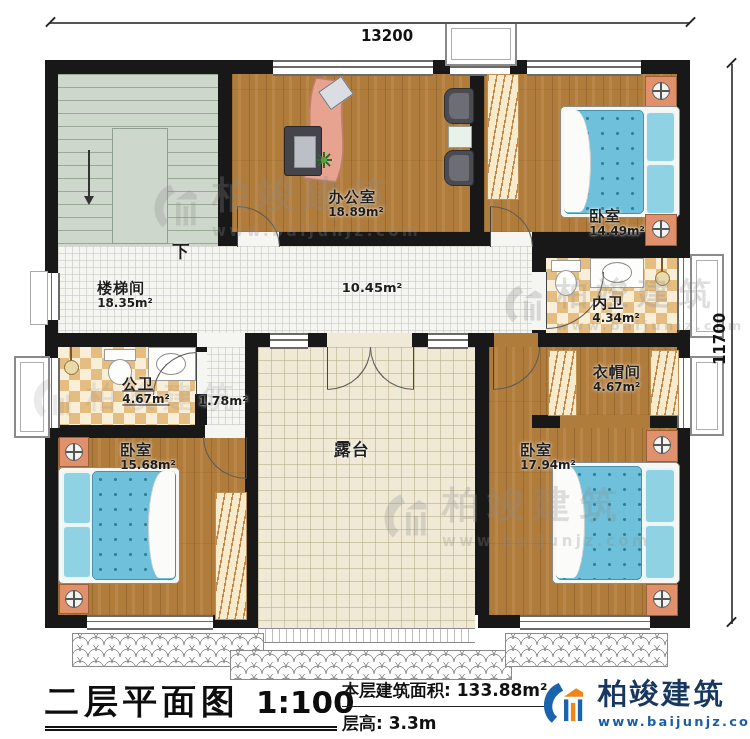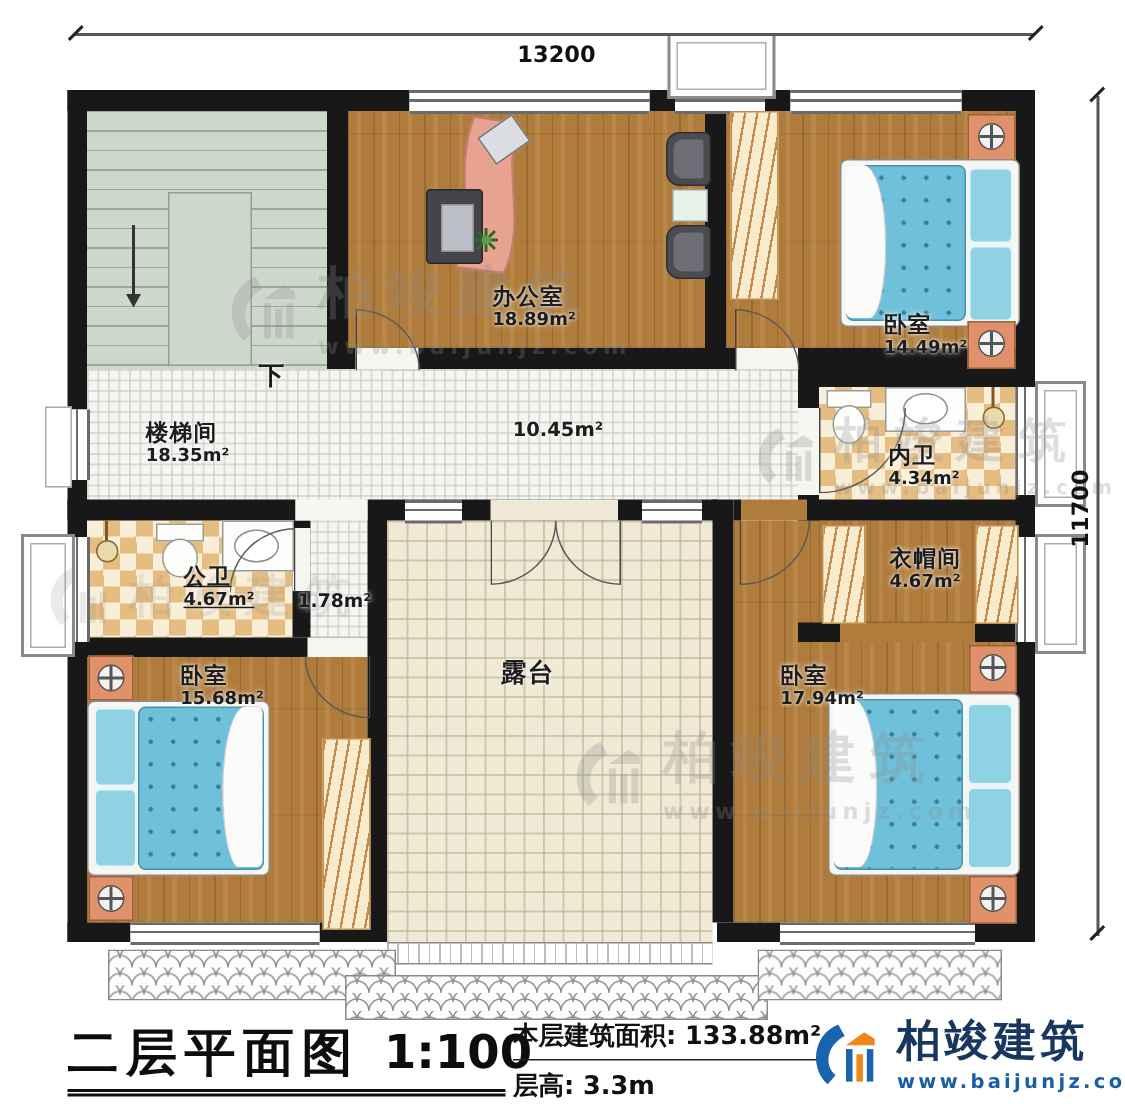--- a/index.html
+++ b/index.html
@@ -328,21 +328,21 @@
   </div>
   <div class="abs lbl" style="left:548px;top:458px;">
     <div class="rname">卧室</div>
     <div class="rarea">17.94m²</div>
   </div>
   <div class="abs lbl rname" style="left:352px;top:450px;font-size:17px;">露台</div>
 
   <div class="abs dimline-h" style="left:50px;top:22px;width:640px;"></div>
   <div class="abs tick" style="left:44px;top:21px;"></div>
   <div class="abs tick" style="left:684px;top:21px;"></div>
-  <div class="abs dimtext" style="left:336px;top:27px;width:70px;">13200</div>
+  <div class="abs dimtext" style="left:352px;top:27px;width:70px;">13200</div>
   <div class="abs dimline-v" style="left:731px;top:64px;height:560px;"></div>
   <div class="abs tick" style="left:725px;top:62px;"></div>
   <div class="abs tick" style="left:725px;top:621px;"></div>
   <div class="abs dimtext" style="left:692px;top:330px;width:56px;transform:rotate(-90deg);transform-origin:center;">11700</div>
 
   <div class="abs titlewrap" style="left:45px;top:678px;width:292px;height:48px;">
     <div class="title-main">二层平面图</div>
     <div class="title-scale">1:100</div>
   </div>
   <div class="abs" style="left:342px;top:679px;">

